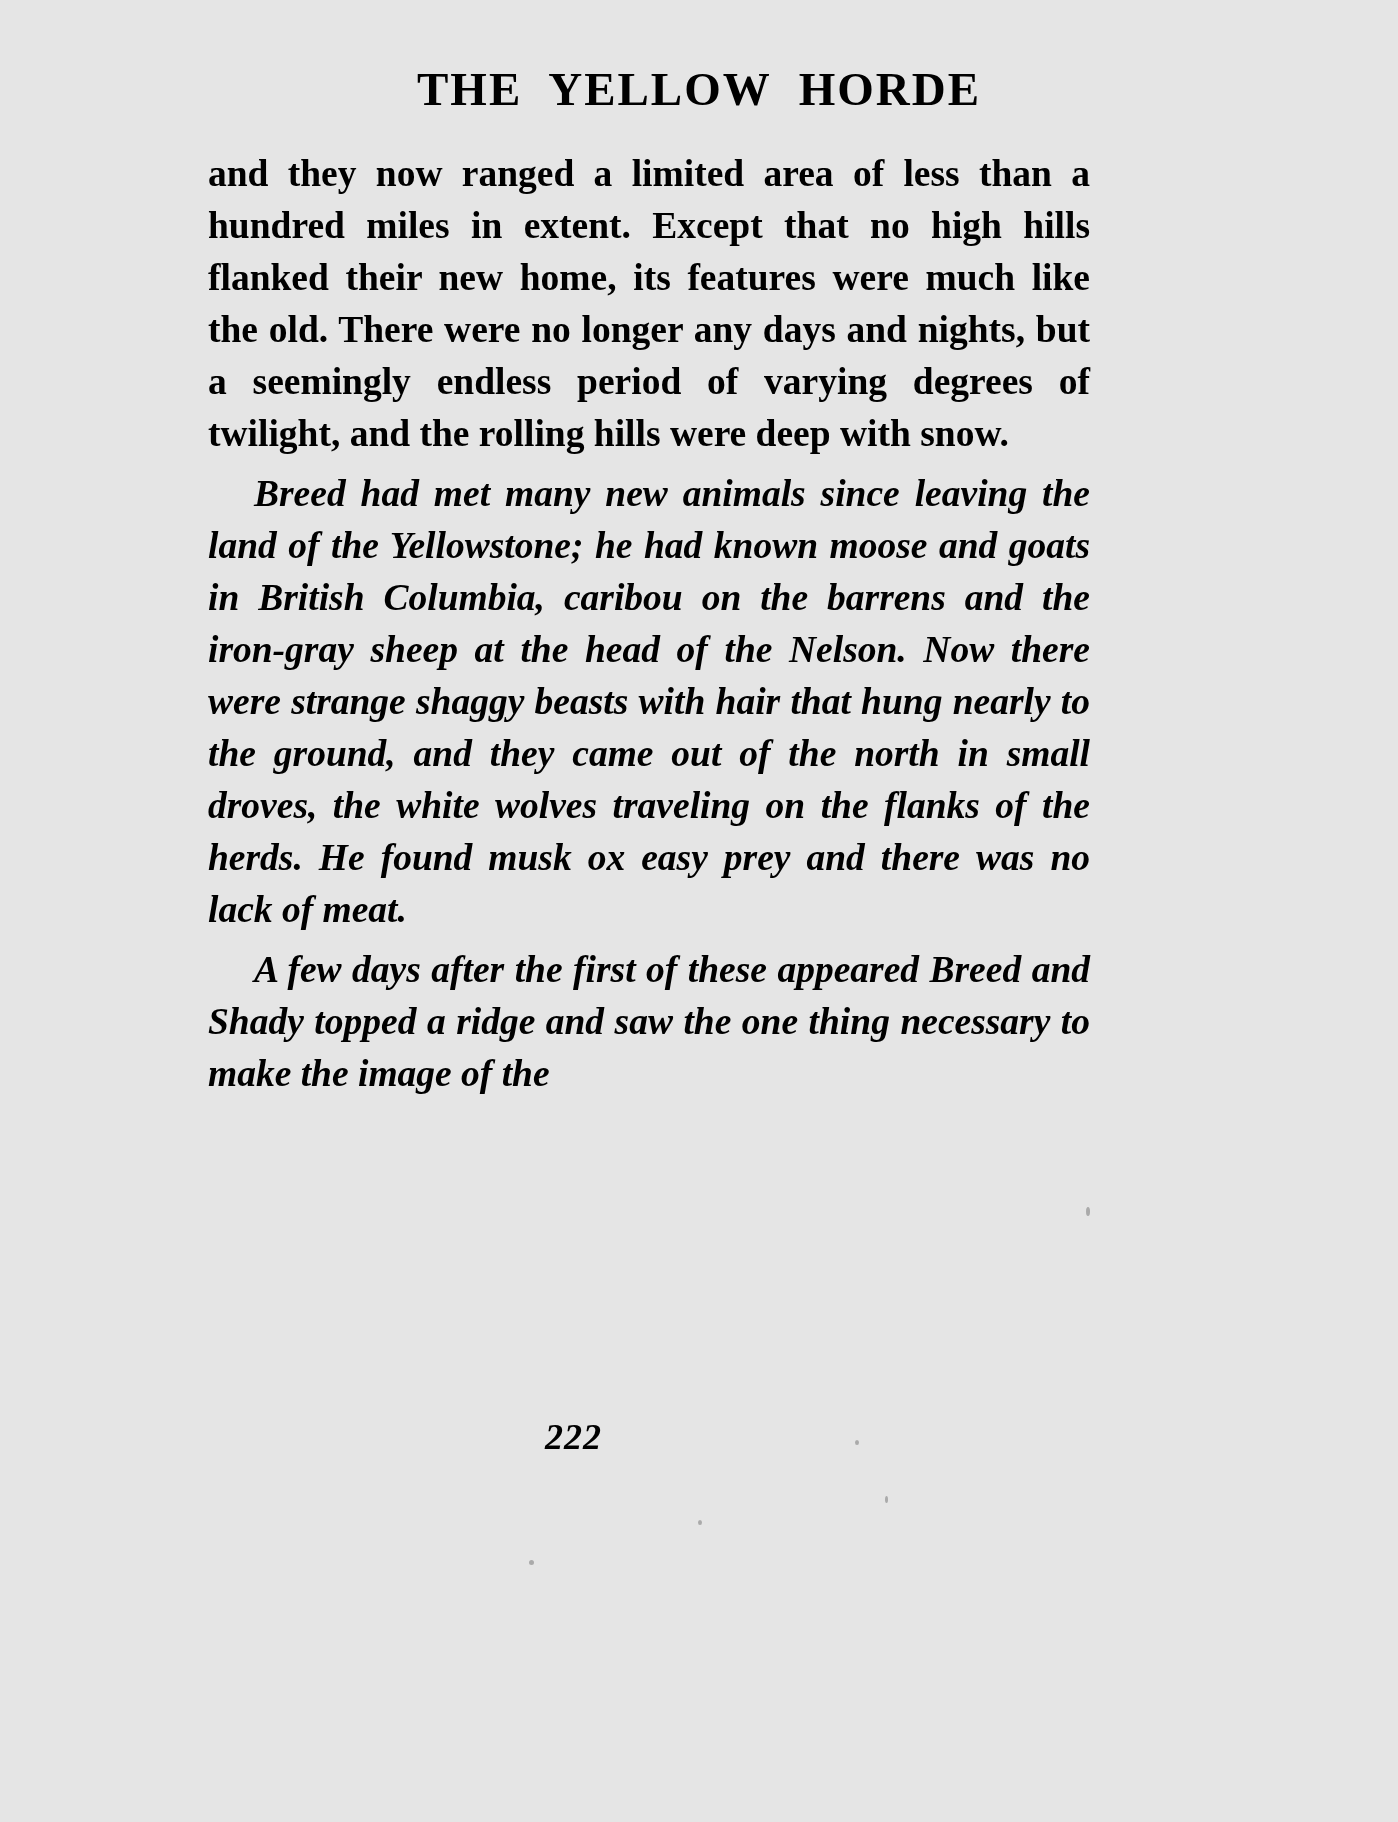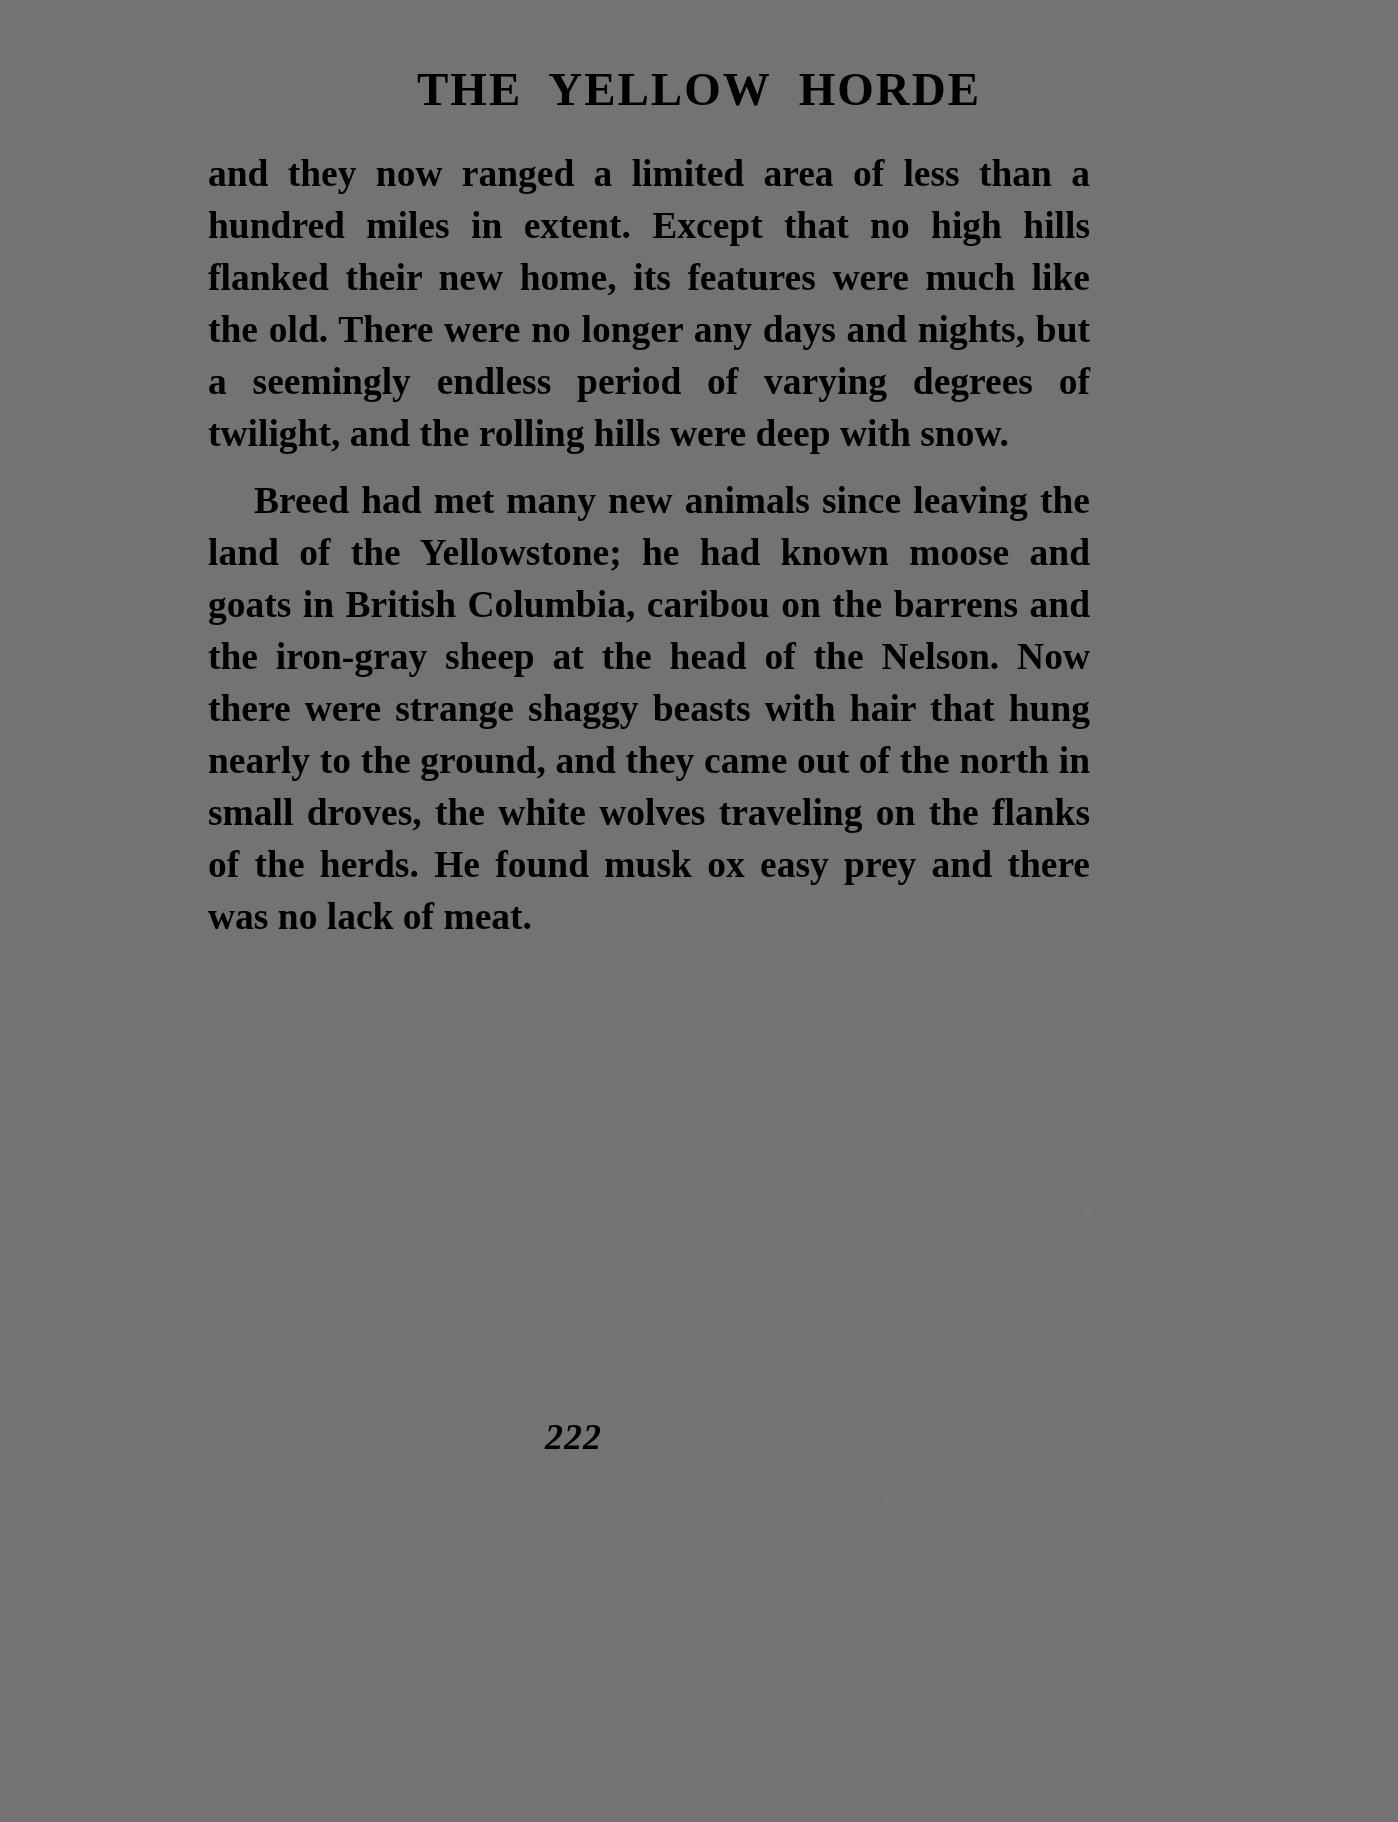--- a/index.html
+++ b/index.html
@@ -4,21 +4,21 @@
 <style>
   html, body {
     margin: 0;
     padding: 0;
     background: #ffffff;
   }
   .page {
     position: relative;
     width: 1398px;
     height: 1822px;
-    background: #737373;
+    background: #e5e5e5;
     overflow: hidden;
     font-family: "Liberation Serif", "DejaVu Serif", serif;
     color: #000000;
   }
   .running-head {
     position: absolute;
     top: 62px;
     left: 0;
     width: 1398px;
     text-align: center;
@@ -40,21 +40,22 @@
     line-height: 52px;
     font-weight: bold;
     text-align: justify;
     text-justify: inter-word;
     color: #000000;
   }
   .para.indent {
     text-indent: 46px;
   }
   .para + .para {
-    margin-top: 15px;
+    margin-top: 8px;
+    font-style: italic;
   }
   .folio {
     position: absolute;
     top: 1416px;
     left: 0;
     width: 1147px;
     text-align: center;
     font-size: 36px;
     font-weight: bold;
     font-style: italic;
@@ -71,20 +72,21 @@
 </head>
 <body>
 
 <div class="page">
 
   <div class="running-head">THE YELLOW HORDE</div>
 
   <div class="text-block">
     <p class="para">and they now ranged a limited area of less than a hundred miles in extent. Except that no high hills flanked their new home, its features were much like the old.  There were no longer any days and nights, but a seemingly endless period of varying degrees of twilight, and the rolling hills were deep with snow.</p>
     <p class="para indent">Breed had met many new animals since leaving the land of the Yellowstone; he had known moose and goats in British Columbia, caribou on the barrens and the iron-gray sheep at the head of the Nelson.  Now there were strange shaggy beasts with hair that hung nearly to the ground, and they came out of the north in small droves, the white wolves traveling on the flanks of the herds. He found musk ox easy prey and there was no lack of meat.</p>
+    <p class="para indent">A few days after the first of these appeared Breed and Shady topped a ridge and saw the one thing necessary to make the image of the</p>
   </div>
 
   <div class="folio">222</div>
 
   <span class="speck" style="left:1086px; top:1207px; width:4px; height:9px;"></span>
   <span class="speck" style="left:855px; top:1440px; width:4px; height:5px;"></span>
   <span class="speck" style="left:698px; top:1520px; width:4px; height:5px;"></span>
   <span class="speck" style="left:529px; top:1560px; width:5px; height:5px;"></span>
   <span class="speck" style="left:885px; top:1496px; width:3px; height:7px;"></span>
 

